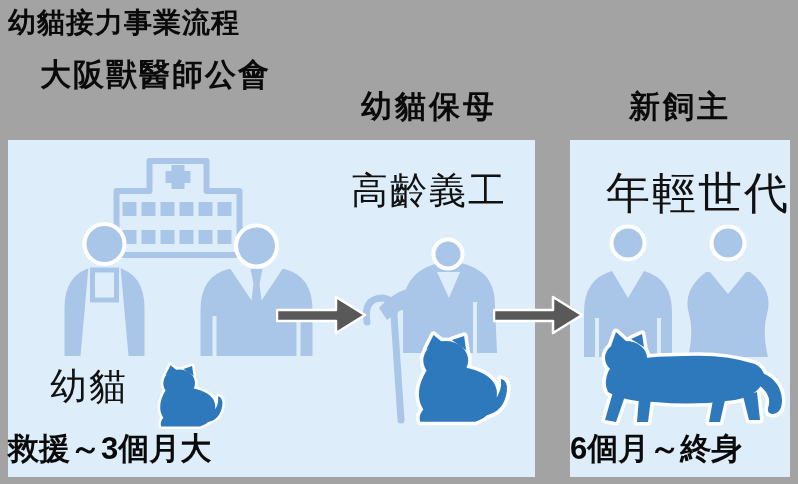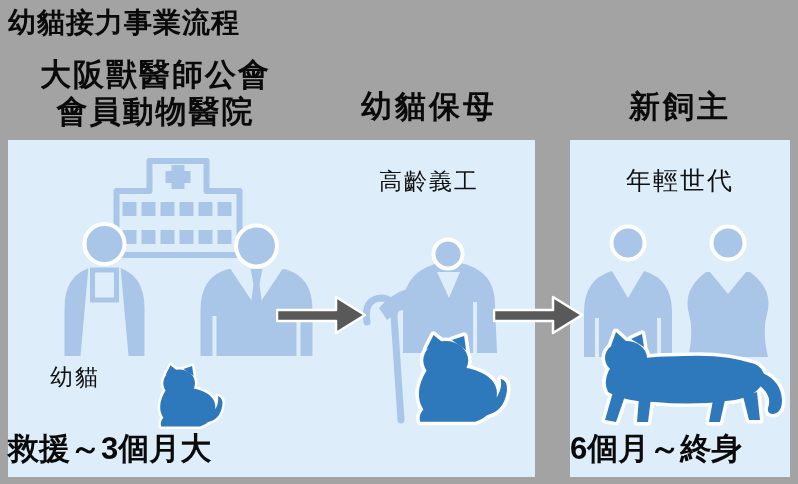--- a/index.html
+++ b/index.html
@@ -21,25 +21,25 @@
   .col-header.c1{left:8px;top:56px;width:295px;}
   .col-header.c2{left:323px;top:88px;width:212px;letter-spacing:3px;}
   .col-header.c3{left:570px;top:88px;width:220px;letter-spacing:3px;}
   .panel{position:absolute;top:140px;height:337px;background:var(--panel-bg);}
   .panel.p1{left:8px;width:336px;}
   .panel.p2{left:323px;width:212px;}
   .panel.p3{left:570px;width:220px;}
   .scene{position:absolute;left:0;top:0;width:100%;height:100%;}
   .inner-label{
     position:absolute;font-family:"Liberation Serif","DejaVu Serif",serif;
-    font-size:23px;letter-spacing:2px;color:#111;white-space:nowrap;
+    font-size:37px;letter-spacing:2px;color:#111;white-space:nowrap;
   }
   .inner-label.l1{left:42px;top:222px;}
   .inner-label.l2{left:0;top:26px;width:100%;text-align:center;}
-  .inner-label.l3{left:0;top:24px;width:100%;text-align:center;font-size:25px;}
+  .inner-label.l3{left:0;top:24px;width:100%;text-align:right;font-size:44px;}
   .bottom-label{
     position:absolute;left:0;bottom:7px;width:100%;text-align:left;
     font-size:31px;font-weight:bold;white-space:nowrap;
   }
   .arrow{position:absolute;top:294px;width:92px;height:42px;z-index:5;}
   .arrow.a1{left:276px;}
   .arrow.a2{left:493px;}
   .fig{fill:var(--figure-blue);}
   .figline{stroke:var(--figure-blue);fill:none;}
   .bgfill{fill:var(--panel-bg);}
@@ -51,21 +51,20 @@
 </style>
 </head>
 <body>
 
 <div class="stage">
 
   <div class="title">幼貓接力事業流程</div>
 
   <div class="col-header c1">
     <div>大阪獸醫師公會</div>
-    <div>會員動物醫院</div>
   </div>
   <div class="col-header c2">幼貓保母</div>
   <div class="col-header c3">新飼主</div>
 
   <div class="panel p1">
     <svg class="scene" viewBox="0 0 295 337">
       <g>
         <path class="figline" stroke-width="6" stroke-linejoin="round" d="M88,115 L88,51 L121,51 L121,21 L178,21 L178,51 L211,51 L211,115 Z"></path>
         <path class="fig" d="M143,25 h13 v6 h6 v12 h-6 v6 h-13 v-6 h-6 v-12 h6 Z"></path>
         <g class="fig">

